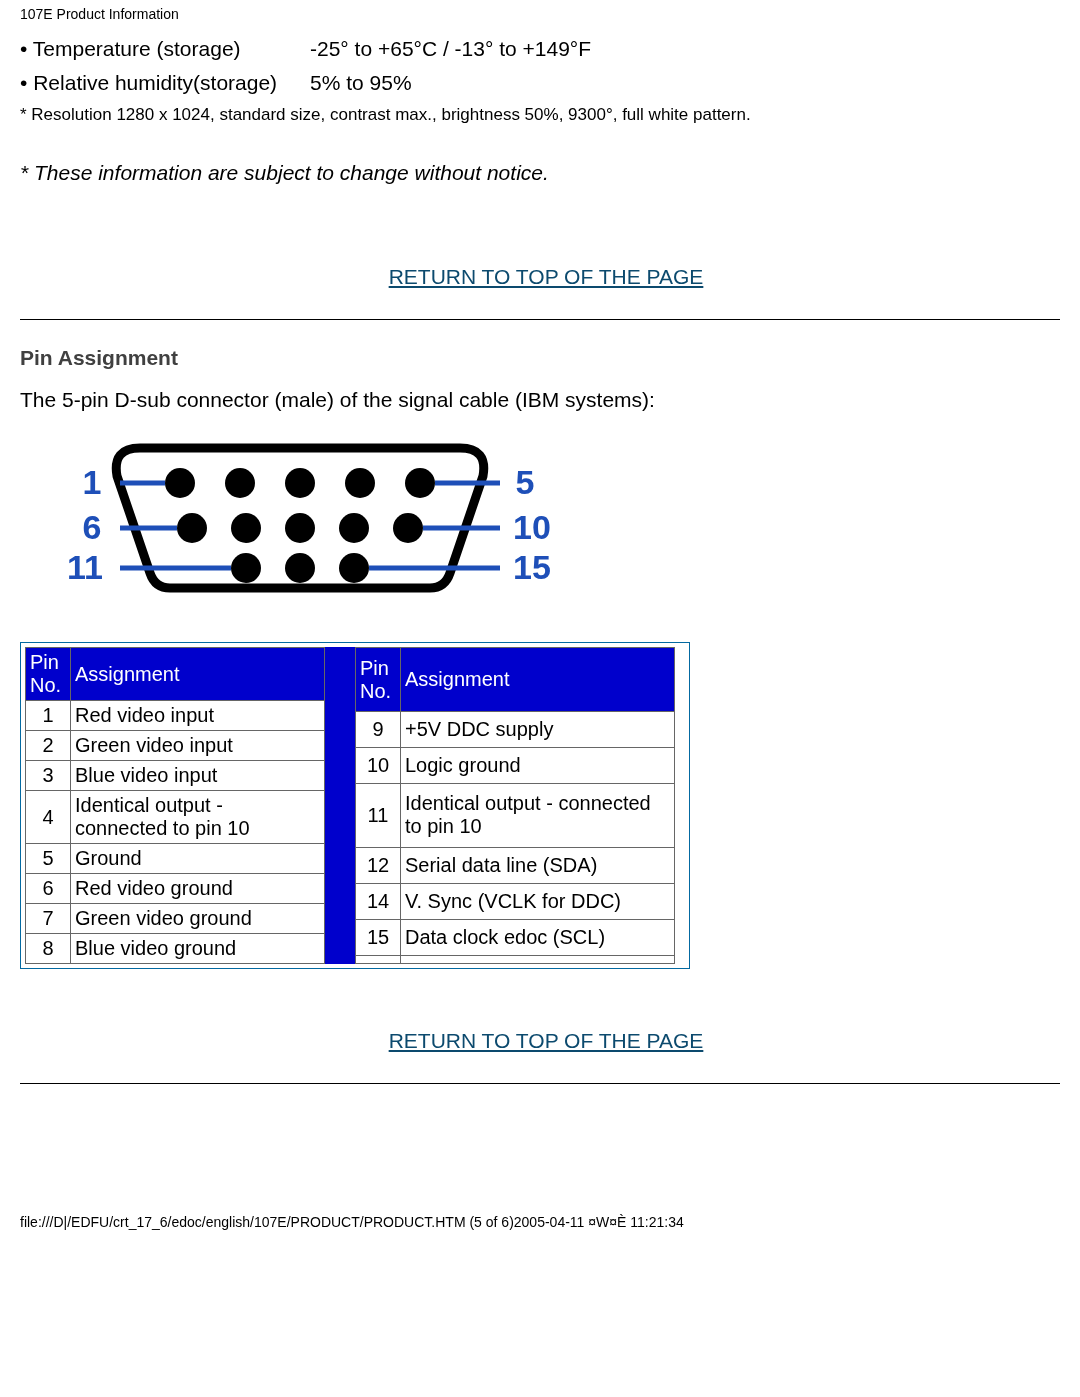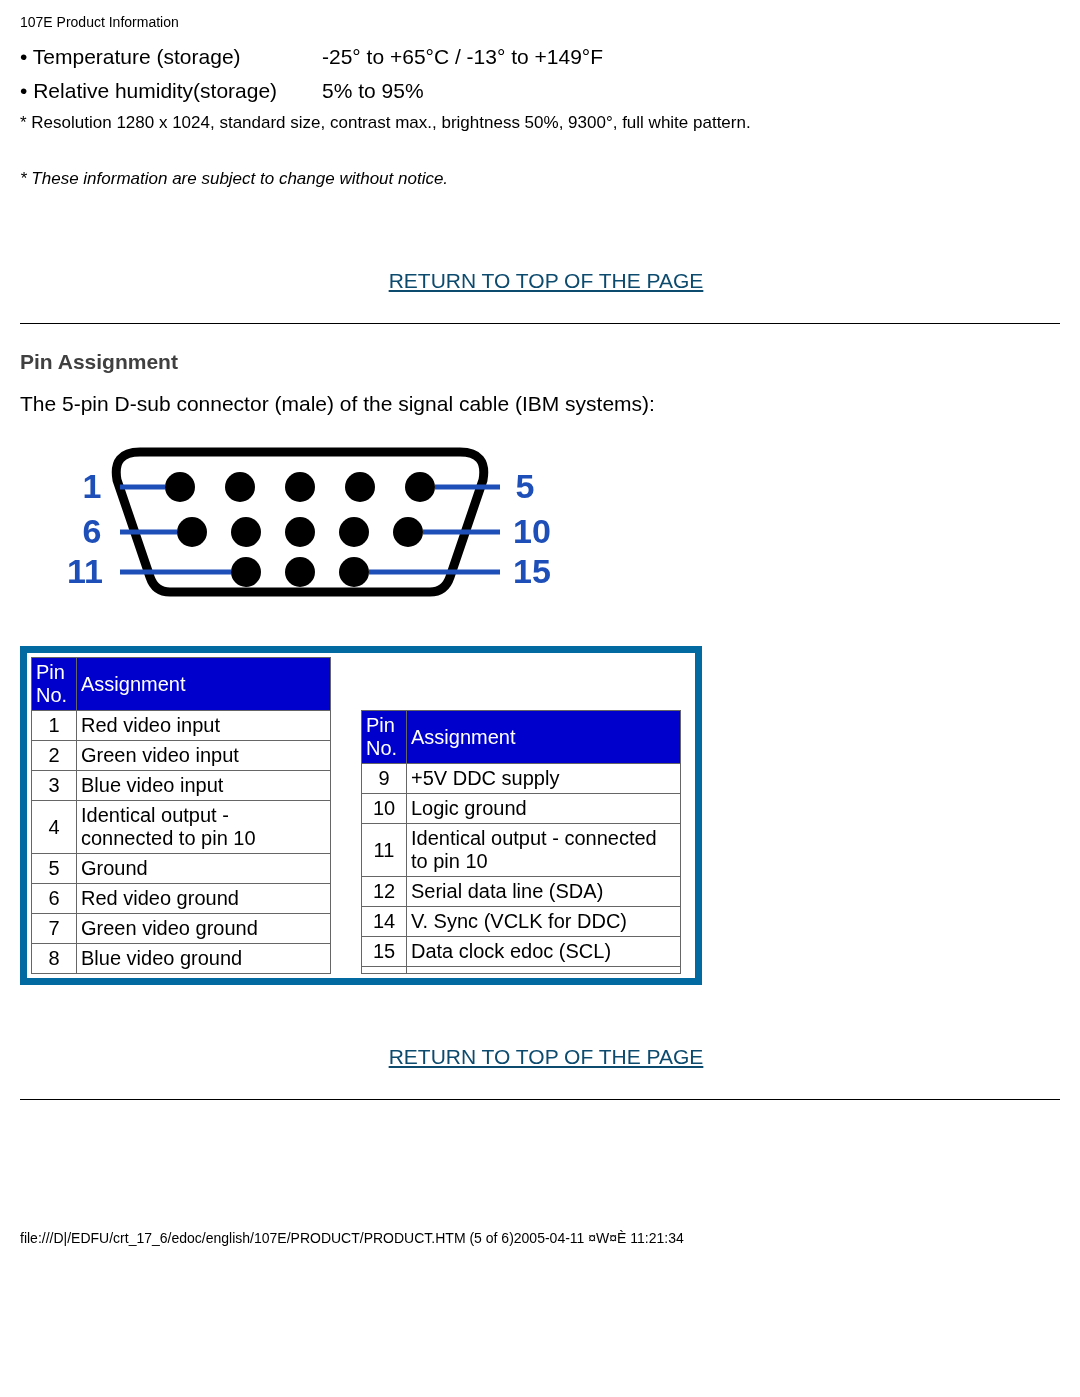--- a/index.html
+++ b/index.html
@@ -4,51 +4,50 @@
 <style>
   body {
     font-family: Arial, Helvetica, sans-serif;
     margin: 0;
     padding: 0;
     background: #fff;
     color: #000;
     width: 1080px;
   }
   .page {
-    padding: 8px 20px;
+    padding: 0 20px;
   }
   .hdr {
     font-size: 14px;
     padding: 6px 0 4px 0;
   }
   .spec-list {
     margin: 6px 0 0 0;
   }
   .spec-row {
     display: flex;
     font-size: 21px;
     line-height: 1.6;
-    gap: 12px;
   }
   .spec-label {
     width: 290px;
   }
   .spec-label::before {
     content: "• ";
   }
   .spec-val {
     flex: 1;
   }
   .footnote1 {
     font-size: 17px;
     margin-top: 6px;
   }
   .footnote2 {
     font-style: italic;
-    font-size: 17px;
+    font-size: 21px;
     margin-top: 36px;
   }
   .return-link {
     text-align: center;
     margin: 80px 0 30px 0;
   }
   .return-link a {
     color: #0c4a6e;
     text-decoration: underline;
     font-size: 21px;
@@ -74,25 +73,24 @@
     margin: 10px 0 30px 0;
   }
   .pin-labels {
     font-family: Arial, sans-serif;
     font-weight: bold;
     fill: #1E4FB8;
     font-size: 34px;
   }
   .pin-table-wrap {
     width: 660px;
-    border: 7px solid #0369a1;
+    border: 1px solid #0369a1;
     padding: 4px;
     display: flex;
     margin-bottom: 4px;
-    align-items: flex-end;
   }
   table.pin-table {
     border-collapse: collapse;
     font-size: 20px;
   }
   table.pin-table th, table.pin-table td {
     border: 1px solid #666;
     padding: 3px 4px;
     text-align: left;
     vertical-align: middle;

